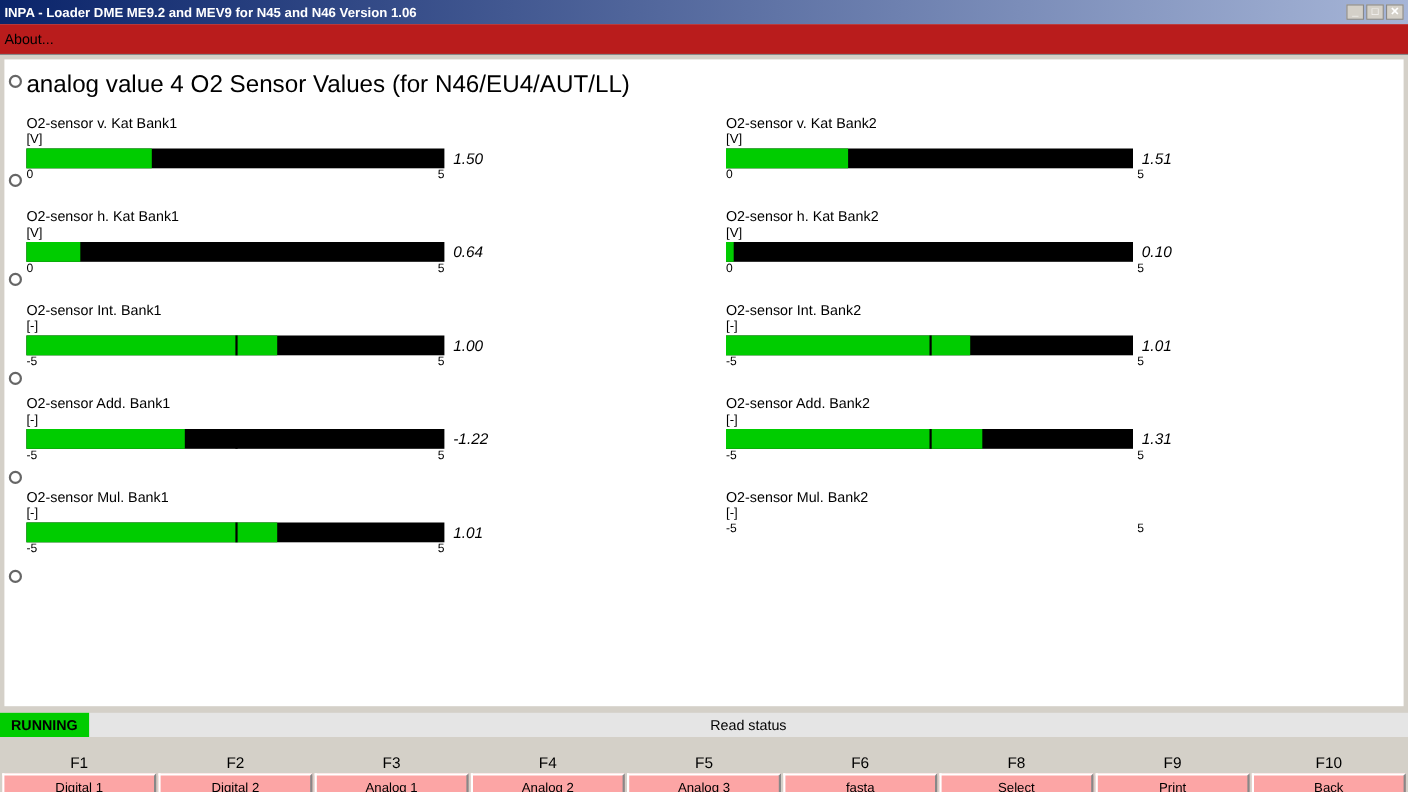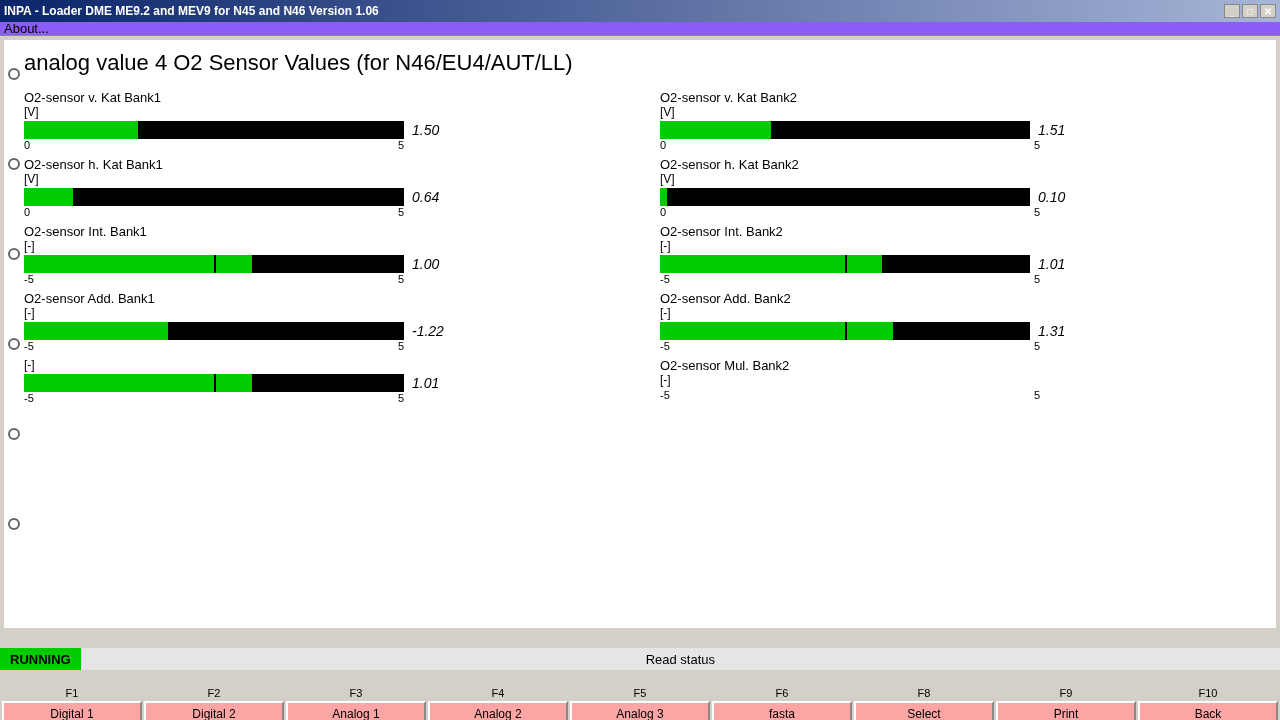--- a/index.html
+++ b/index.html
@@ -36,22 +36,22 @@
       border: 1px solid #888;
       display: flex;
       align-items: center;
       justify-content: center;
       font-size: 10px;
       cursor: pointer;
     }
 
     
     .menu-bar {
-      background: #8b5cf6;
-      height: 14px;
+      background: #b91c1c;
+      height: 28px;
       display: flex;
       align-items: center;
       padding: 0 4px;
       border-bottom: 1px solid #888;
       font-size: 13px;
     }
 
     
     .main-content {
       background: white;
@@ -65,21 +65,21 @@
       font-size: 22px;
       font-weight: normal;
       margin-bottom: 14px;
       color: #000;
     }
 
     
     .sensor-grid {
       display: grid;
       grid-template-columns: 1fr 1fr;
-      gap: 2px 40px;
+      gap: 20px 40px;
     }
 
     .sensor-block {
       margin-bottom: 4px;
     }
 
     .sensor-name {
       font-size: 13px;
       font-weight: normal;
       color: #000;
@@ -181,21 +181,21 @@
     }
 
     .fkey-group {
       display: flex;
       flex-direction: column;
       align-items: center;
       flex: 1;
     }
 
     .fkey-label {
-      font-size: 11px;
+      font-size: 14px;
       color: #000;
       margin-bottom: 2px;
       margin-top: 24px;
     }
 
     .fkey-btn {
       width: 100%;
       height: 26px;
       background: #fca5a5;
       border: 2px solid;
@@ -369,20 +369,21 @@
         </div>
         <span class="sensor-value">1.31</span>
       </div>
       <div class="bar-scale">
         <span>-5</span>
         <span>5</span>
       </div>
     </div>
 
     <div class="sensor-block">
+      <div class="sensor-name">O2-sensor Mul. Bank1</div>
       <div class="sensor-unit">[-]</div>
       <div class="bar-row">
         <div class="bar-container">
           <div class="bar-fill" style="width: 60%;"></div>
           <div class="bar-zero-line" style="left: 50%;"></div>
         </div>
         <span class="sensor-value">1.01</span>
       </div>
       <div class="bar-scale">
         <span>-5</span>

